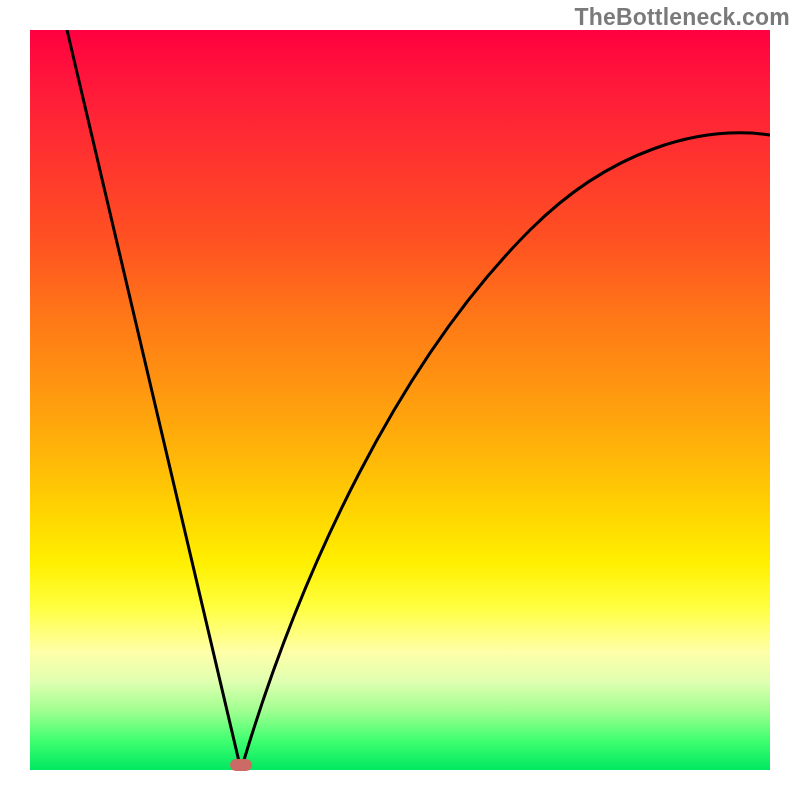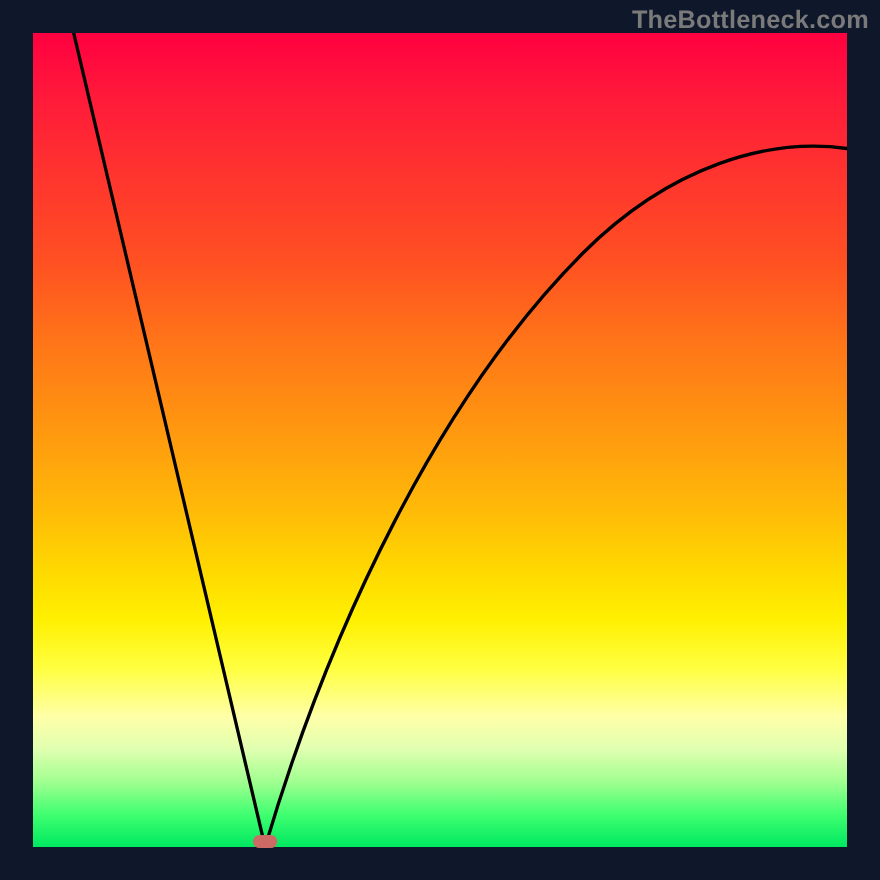--- a/index.html
+++ b/index.html
@@ -1,20 +1,20 @@
 <!DOCTYPE html>
 <html><head>
 <meta charset="utf-8">
 <style>
   * { margin: 0; padding: 0; box-sizing: border-box; }
   html, body { width: 800px; height: 800px; overflow: hidden; background: #000; }
   .outer {
     width: 800px;
     height: 800px;
-    background: #0f172a;
+    background: #ffffff;
     position: relative;
   }
   .plot {
     position: absolute;
     left: 30px;
     top: 30px;
     width: 740px;
     height: 740px;
     background: linear-gradient(to bottom,
       #ff0040 0%,

